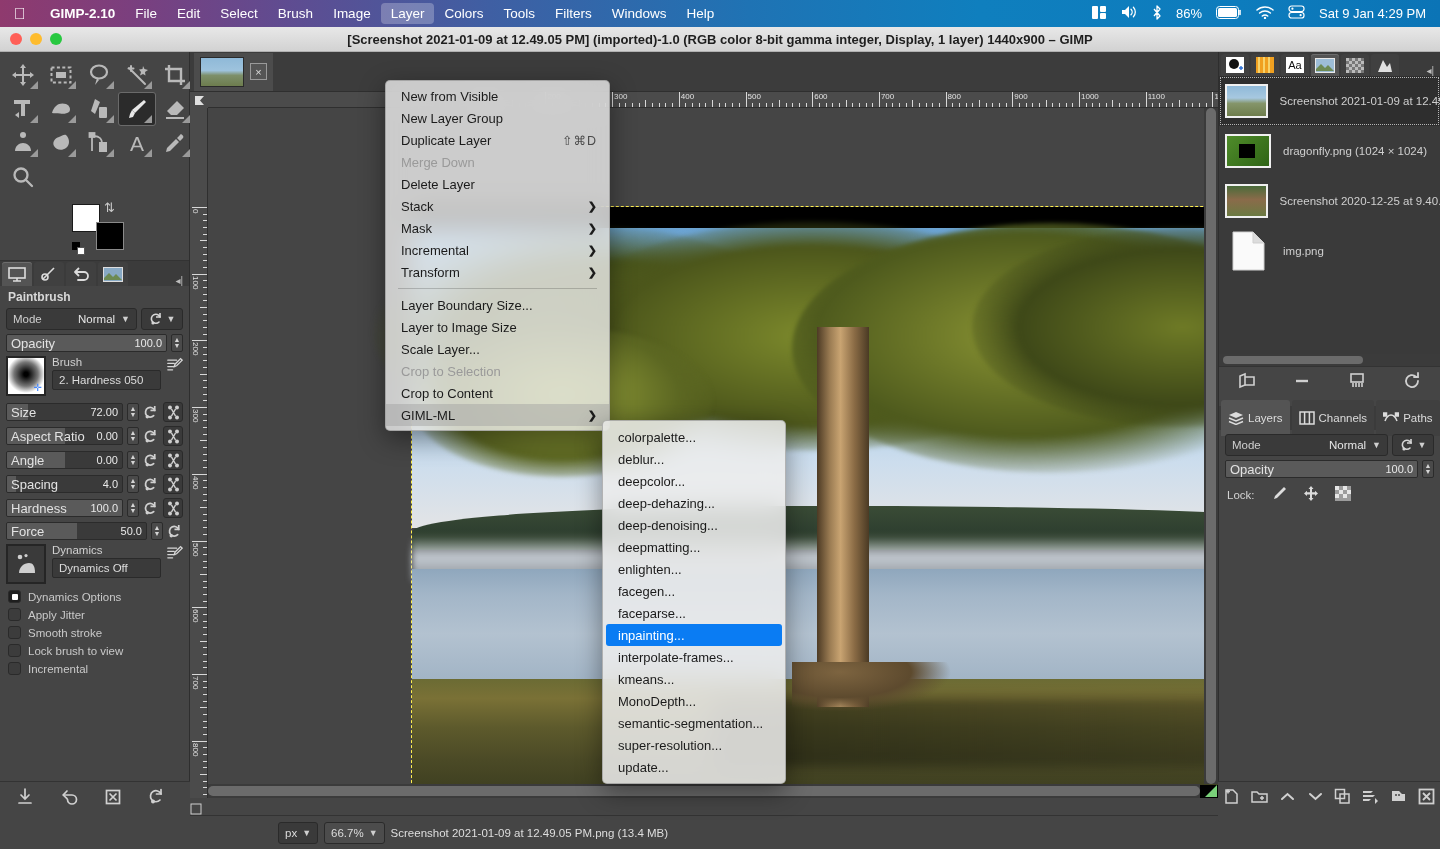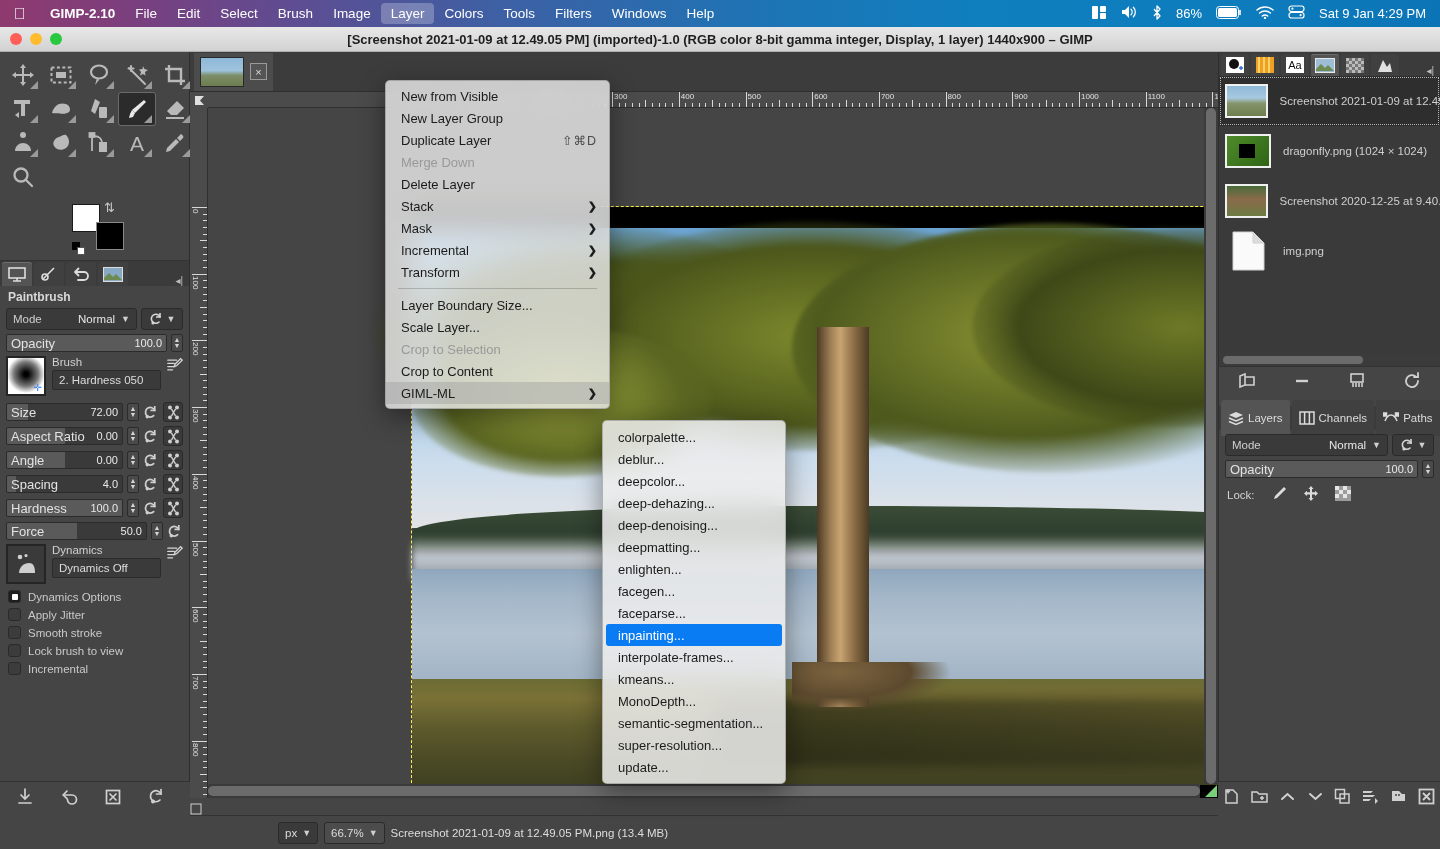--- a/index.html
+++ b/index.html
@@ -1214,20 +1214,23 @@
       </div>
     <div class="mi">
         <span>Transform</span>
         <span class="arr">❯</span>
       </div>
     <div class="msep"></div>
     <div class="mi">
         <span>Layer Boundary Size...</span>
       </div>
     <div class="mi">
+        <span>Layer to Image Size</span>
+      </div>
+    <div class="mi">
         <span>Scale Layer...</span>
       </div>
     <div class="mi dis">
         <span>Crop to Selection</span>
       </div>
     <div class="mi">
         <span>Crop to Content</span>
       </div>
     <div class="mi hl">
         <span>GIML-ML</span>

